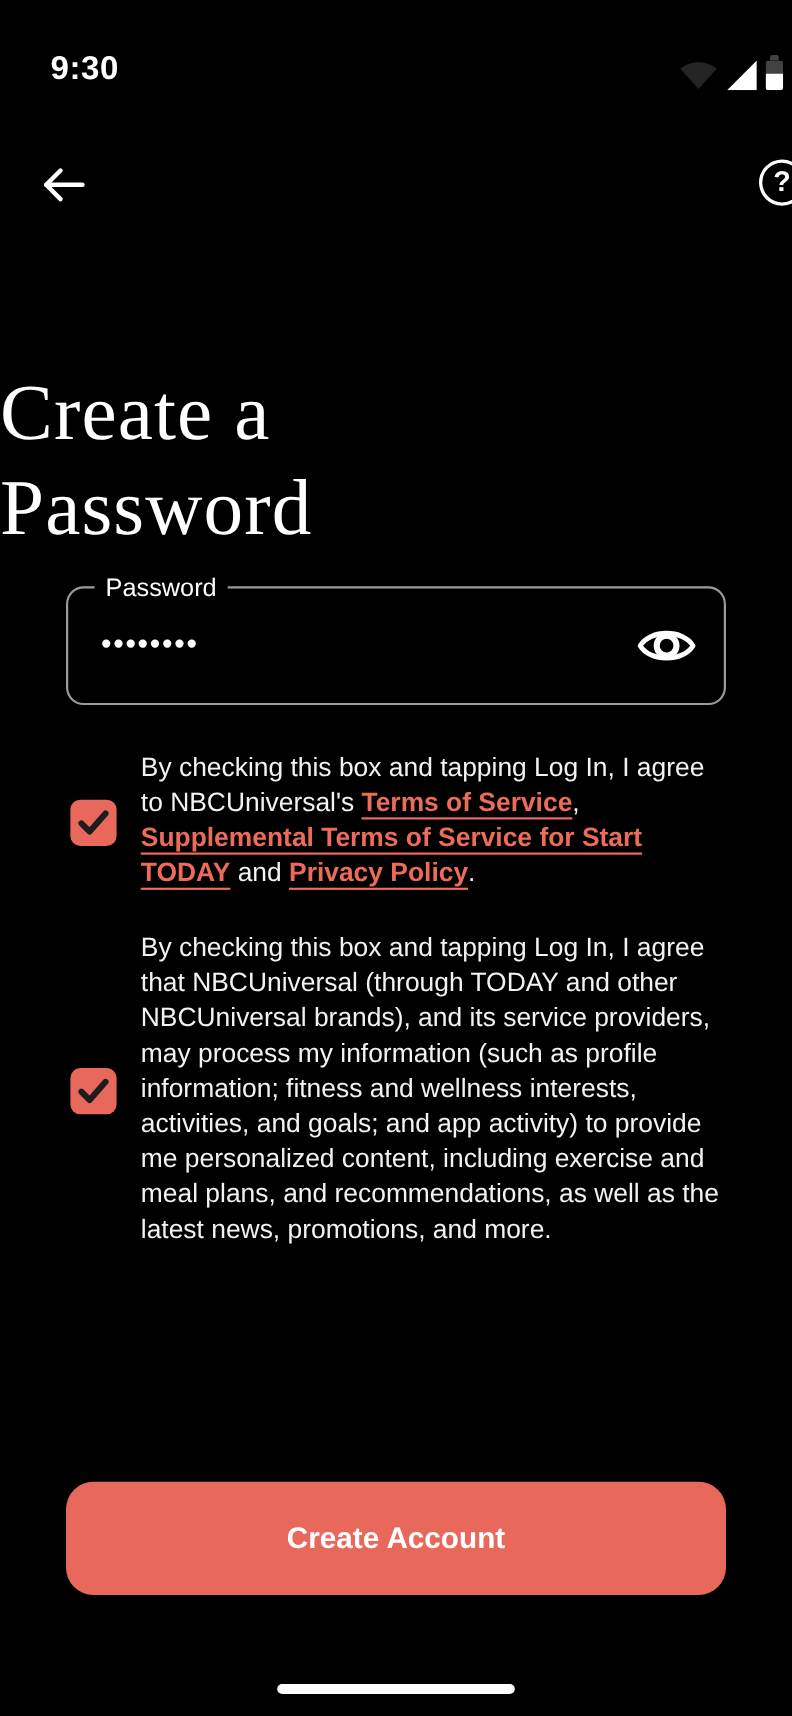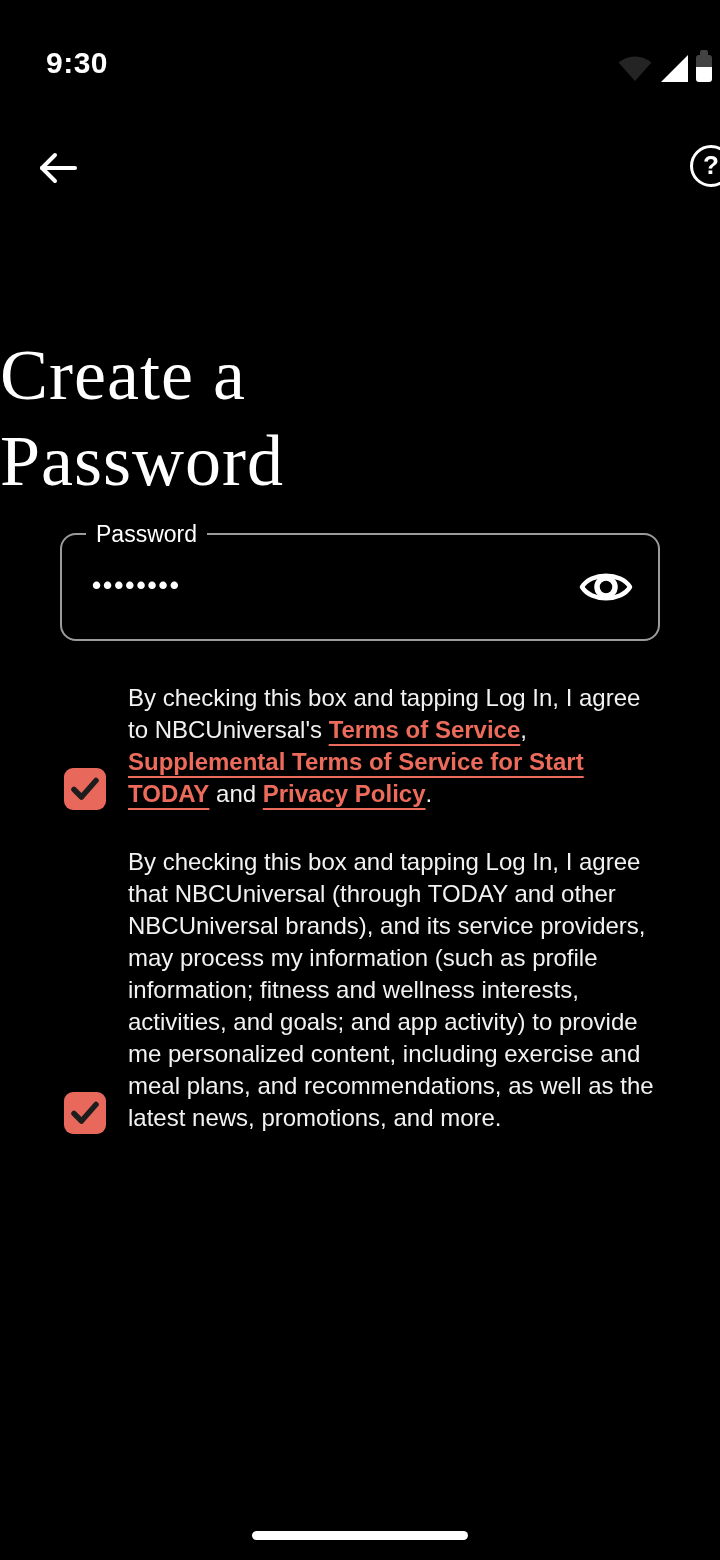--- a/index.html
+++ b/index.html
@@ -20,21 +20,21 @@
   .back-button { position:absolute; left:36px; top:146px; width:44px; height:44px; display:flex; align-items:center; justify-content:center; background:none; border:none; padding:0; cursor:pointer; }
   .help-button { position:absolute; right:36px; top:145px; width:42px; height:42px; box-sizing:border-box; border:3px solid #fff; border-radius:50%; background:none; color:#fff; font-size:26px; font-weight:700; display:flex; align-items:center; justify-content:center; font-family:"Liberation Sans",sans-serif; cursor:pointer; padding:0 0 2px 0; }
   
   .page-title { position:absolute; top:284px; left:0; right:0; text-align:left; font-family:"Liberation Serif", serif; font-weight:500; font-size:72px; line-height:86px; letter-spacing:1px; color:#fff; white-space:pre-line; }
   
   .password-field { position:absolute; left:60px; top:533px; width:600px; height:108px; box-sizing:border-box; border:2px solid var(--field-border,#9B9B9B); border-radius:16px; cursor:text; }
   .password-label { position:absolute; top:-16px; left:24px; background:var(--background,#000); padding:0 10px; font-size:23px; color:#fff; line-height:30px; }
   .password-value { position:absolute; left:30px; top:50%; transform:translateY(-56%); font-size:26px; font-weight:700; letter-spacing:2px; color:#fff; }
   .eye-button { position:absolute; right:22px; top:50%; transform:translateY(-50%); background:none; border:none; padding:2px; cursor:pointer; display:flex; }
   
-  .consent-row { position:absolute; left:64px; width:596px; display:flex; gap:22px; align-items:flex-end; }
+  .consent-row { position:absolute; left:64px; width:596px; display:flex; gap:22px; align-items:center; }
   .consent-row.first { top:682px; }
   .consent-row.second { top:846px; }
   .checkbox { width:42px; height:42px; flex:0 0 auto; margin-top:3px; border-radius:9px; background:var(--accent,#E8695B); display:flex; align-items:center; justify-content:center; cursor:pointer; border:none; padding:0; }
   .consent-text { width:532px; font-size:24px; line-height:32px; color:var(--body-text,#F2F2F2); }
   .link { color:var(--link,#ED6B5B); font-weight:700; text-decoration:underline; text-decoration-thickness:2px; text-underline-offset:6px; cursor:pointer; }
   
   .create-button { position:absolute; left:60px; top:1347px; width:600px; height:103px; background:var(--accent,#E8695B); border:none; border-radius:25px; color:#fff; font-size:27px; font-weight:700; font-family:"Liberation Sans",sans-serif; display:flex; align-items:center; justify-content:center; cursor:pointer; }
   .home-indicator { position:absolute; left:252px; top:1531px; width:216px; height:9px; border-radius:5px; background:#fff; cursor:pointer; }
 </style>
 </head>
@@ -106,16 +106,19 @@
     <button class="checkbox" role="checkbox" aria-checked="true">
       <span style="display:flex;">
         <svg width="28" height="24" viewBox="0 0 28 24" fill="none" stroke="#1d1d1d" stroke-width="5.5" stroke-linecap="round" stroke-linejoin="round">
           <path d="M3 12.5 L10.5 20 L25 3.5"></path>
         </svg>
       </span>
     </button>
     <p class="consent-text" style="margin:0;">By checking this box and tapping Log In, I agree that NBCUniversal (through TODAY and other NBCUniversal brands), and its service providers, may process my information (such as profile information; fitness and wellness interests, activities, and goals; and app activity) to provide me personalized content, including exercise and meal plans, and recommendations, as well as the latest news, promotions, and more.</p>
   </div>
 
+  <button class="create-button">
+    <span>Create Account</span>
+  </button>
 
   <div class="home-indicator"></div>
 
 </div>
 
 </body></html>

